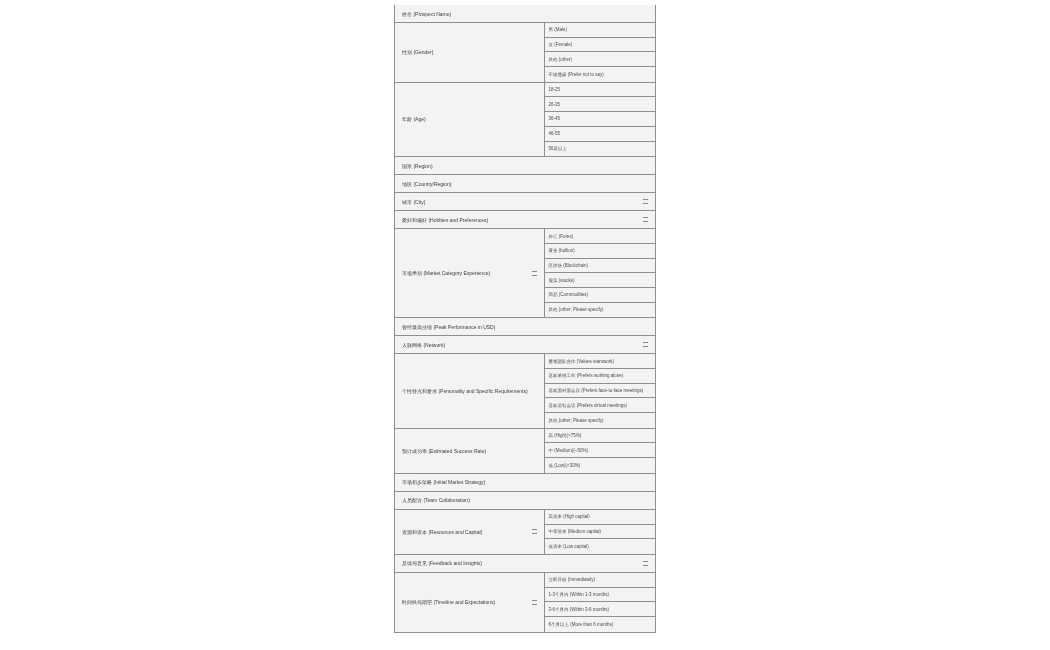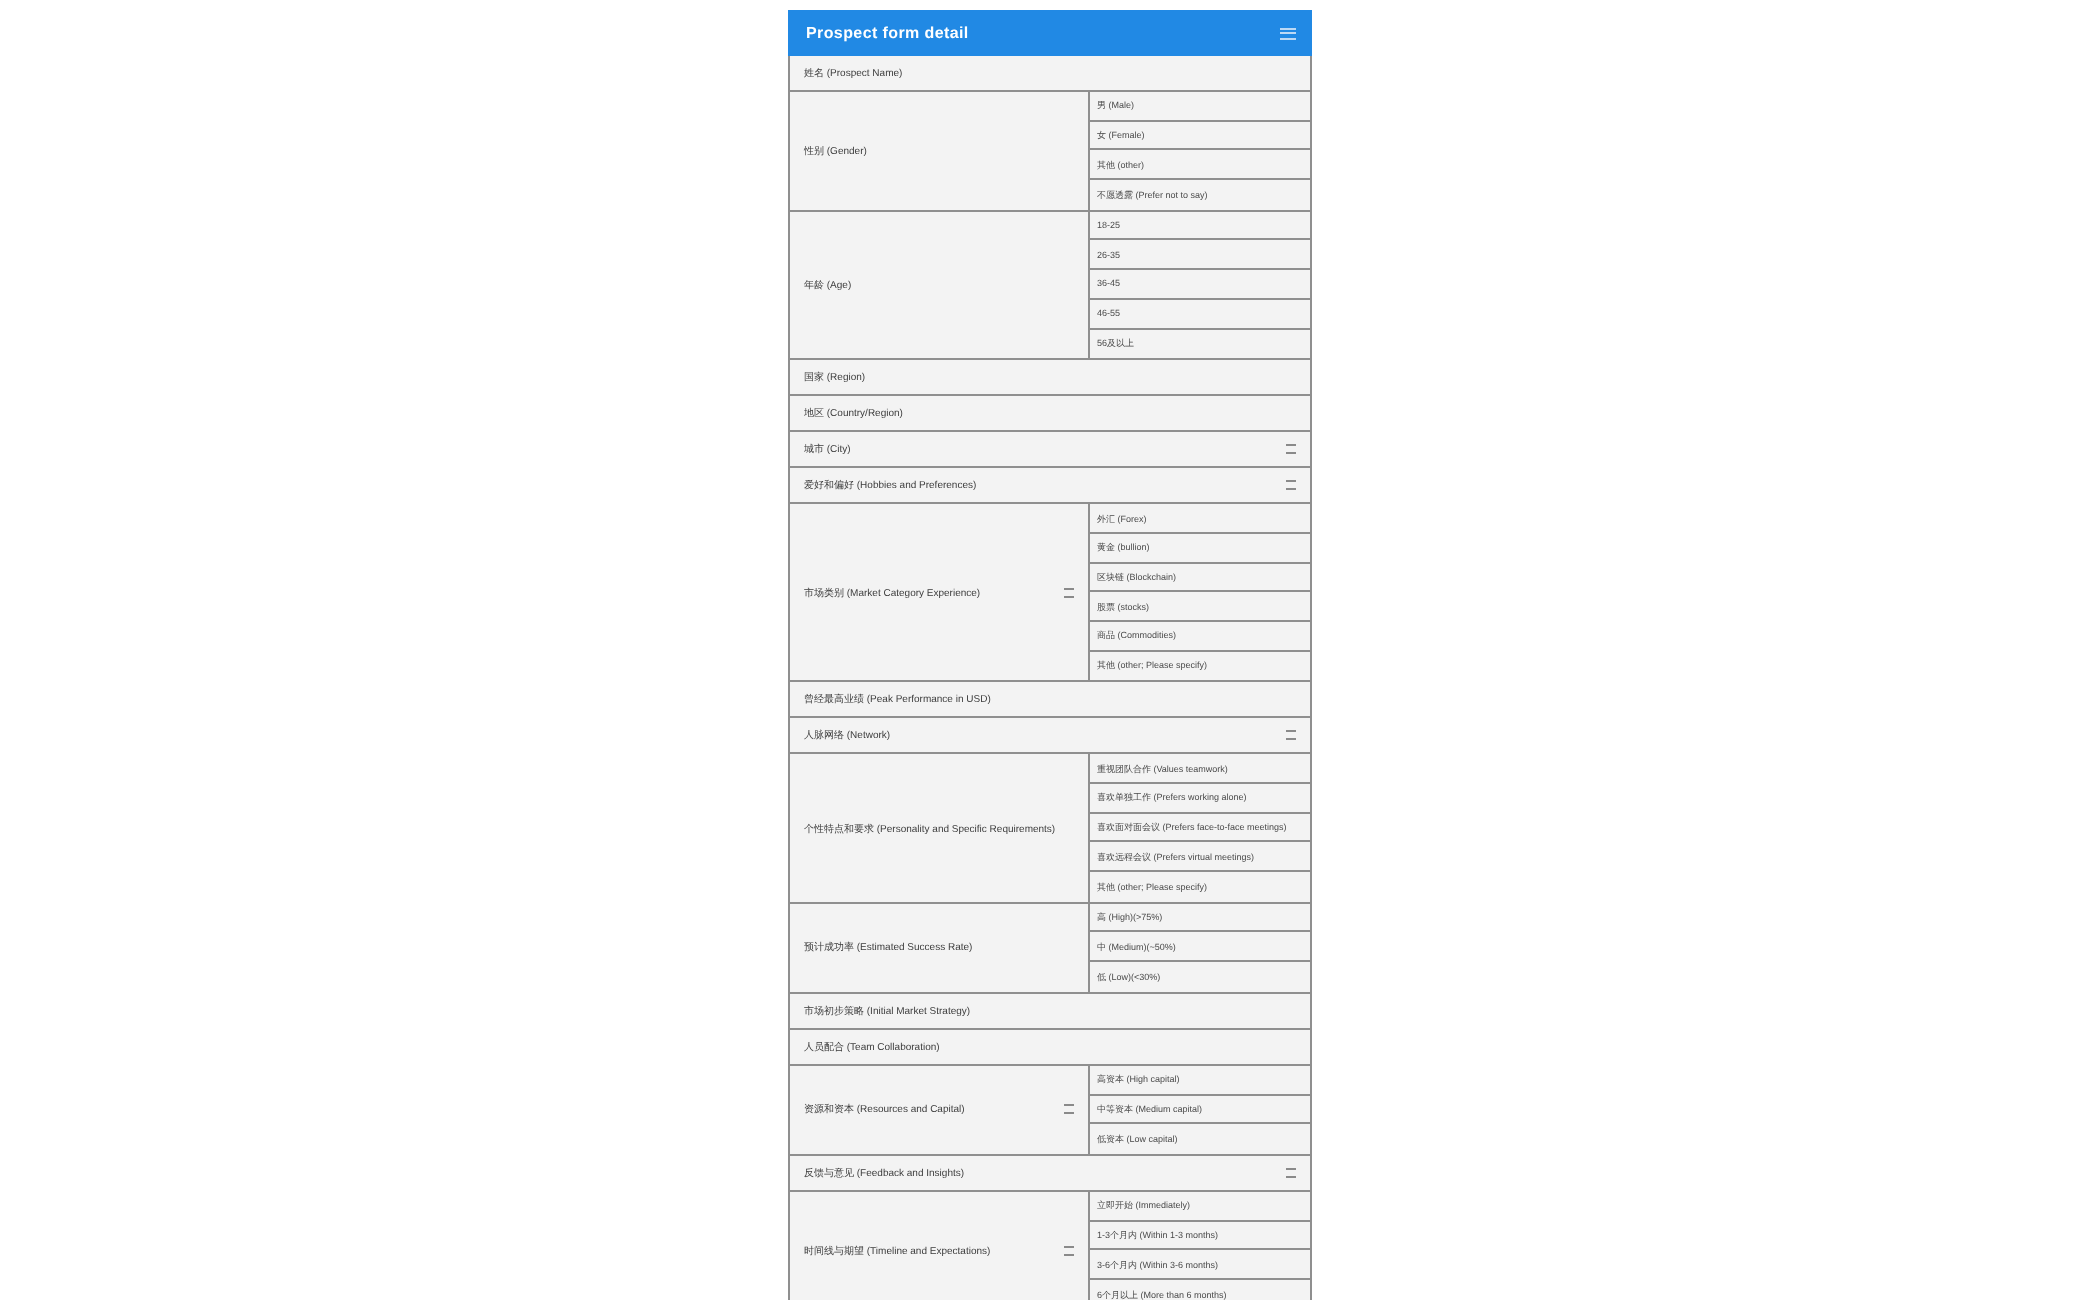--- a/index.html
+++ b/index.html
@@ -78,28 +78,20 @@
   .option-label {
     font-size: 4.5px;
     color: #4a4a4a;
     white-space: nowrap;
   }
 </style>
 </head>
 <body>
 
 <div class="form-card">
-  <div class="card-header">
-    <span class="card-title">Prospect form detail</span>
-    <span class="burger-icon">
-        <i></i>
-        <i></i>
-        <i></i>
-      </span>
-  </div>
   <div class="rows">
       <div class="row simple">
     <span class="row-label">姓名 (Prospect Name)</span>
 
   </div>
       <div class="row group">
     <div class="group-left">
       <span class="row-label">性别 (Gender)</span>
 
     </div>

